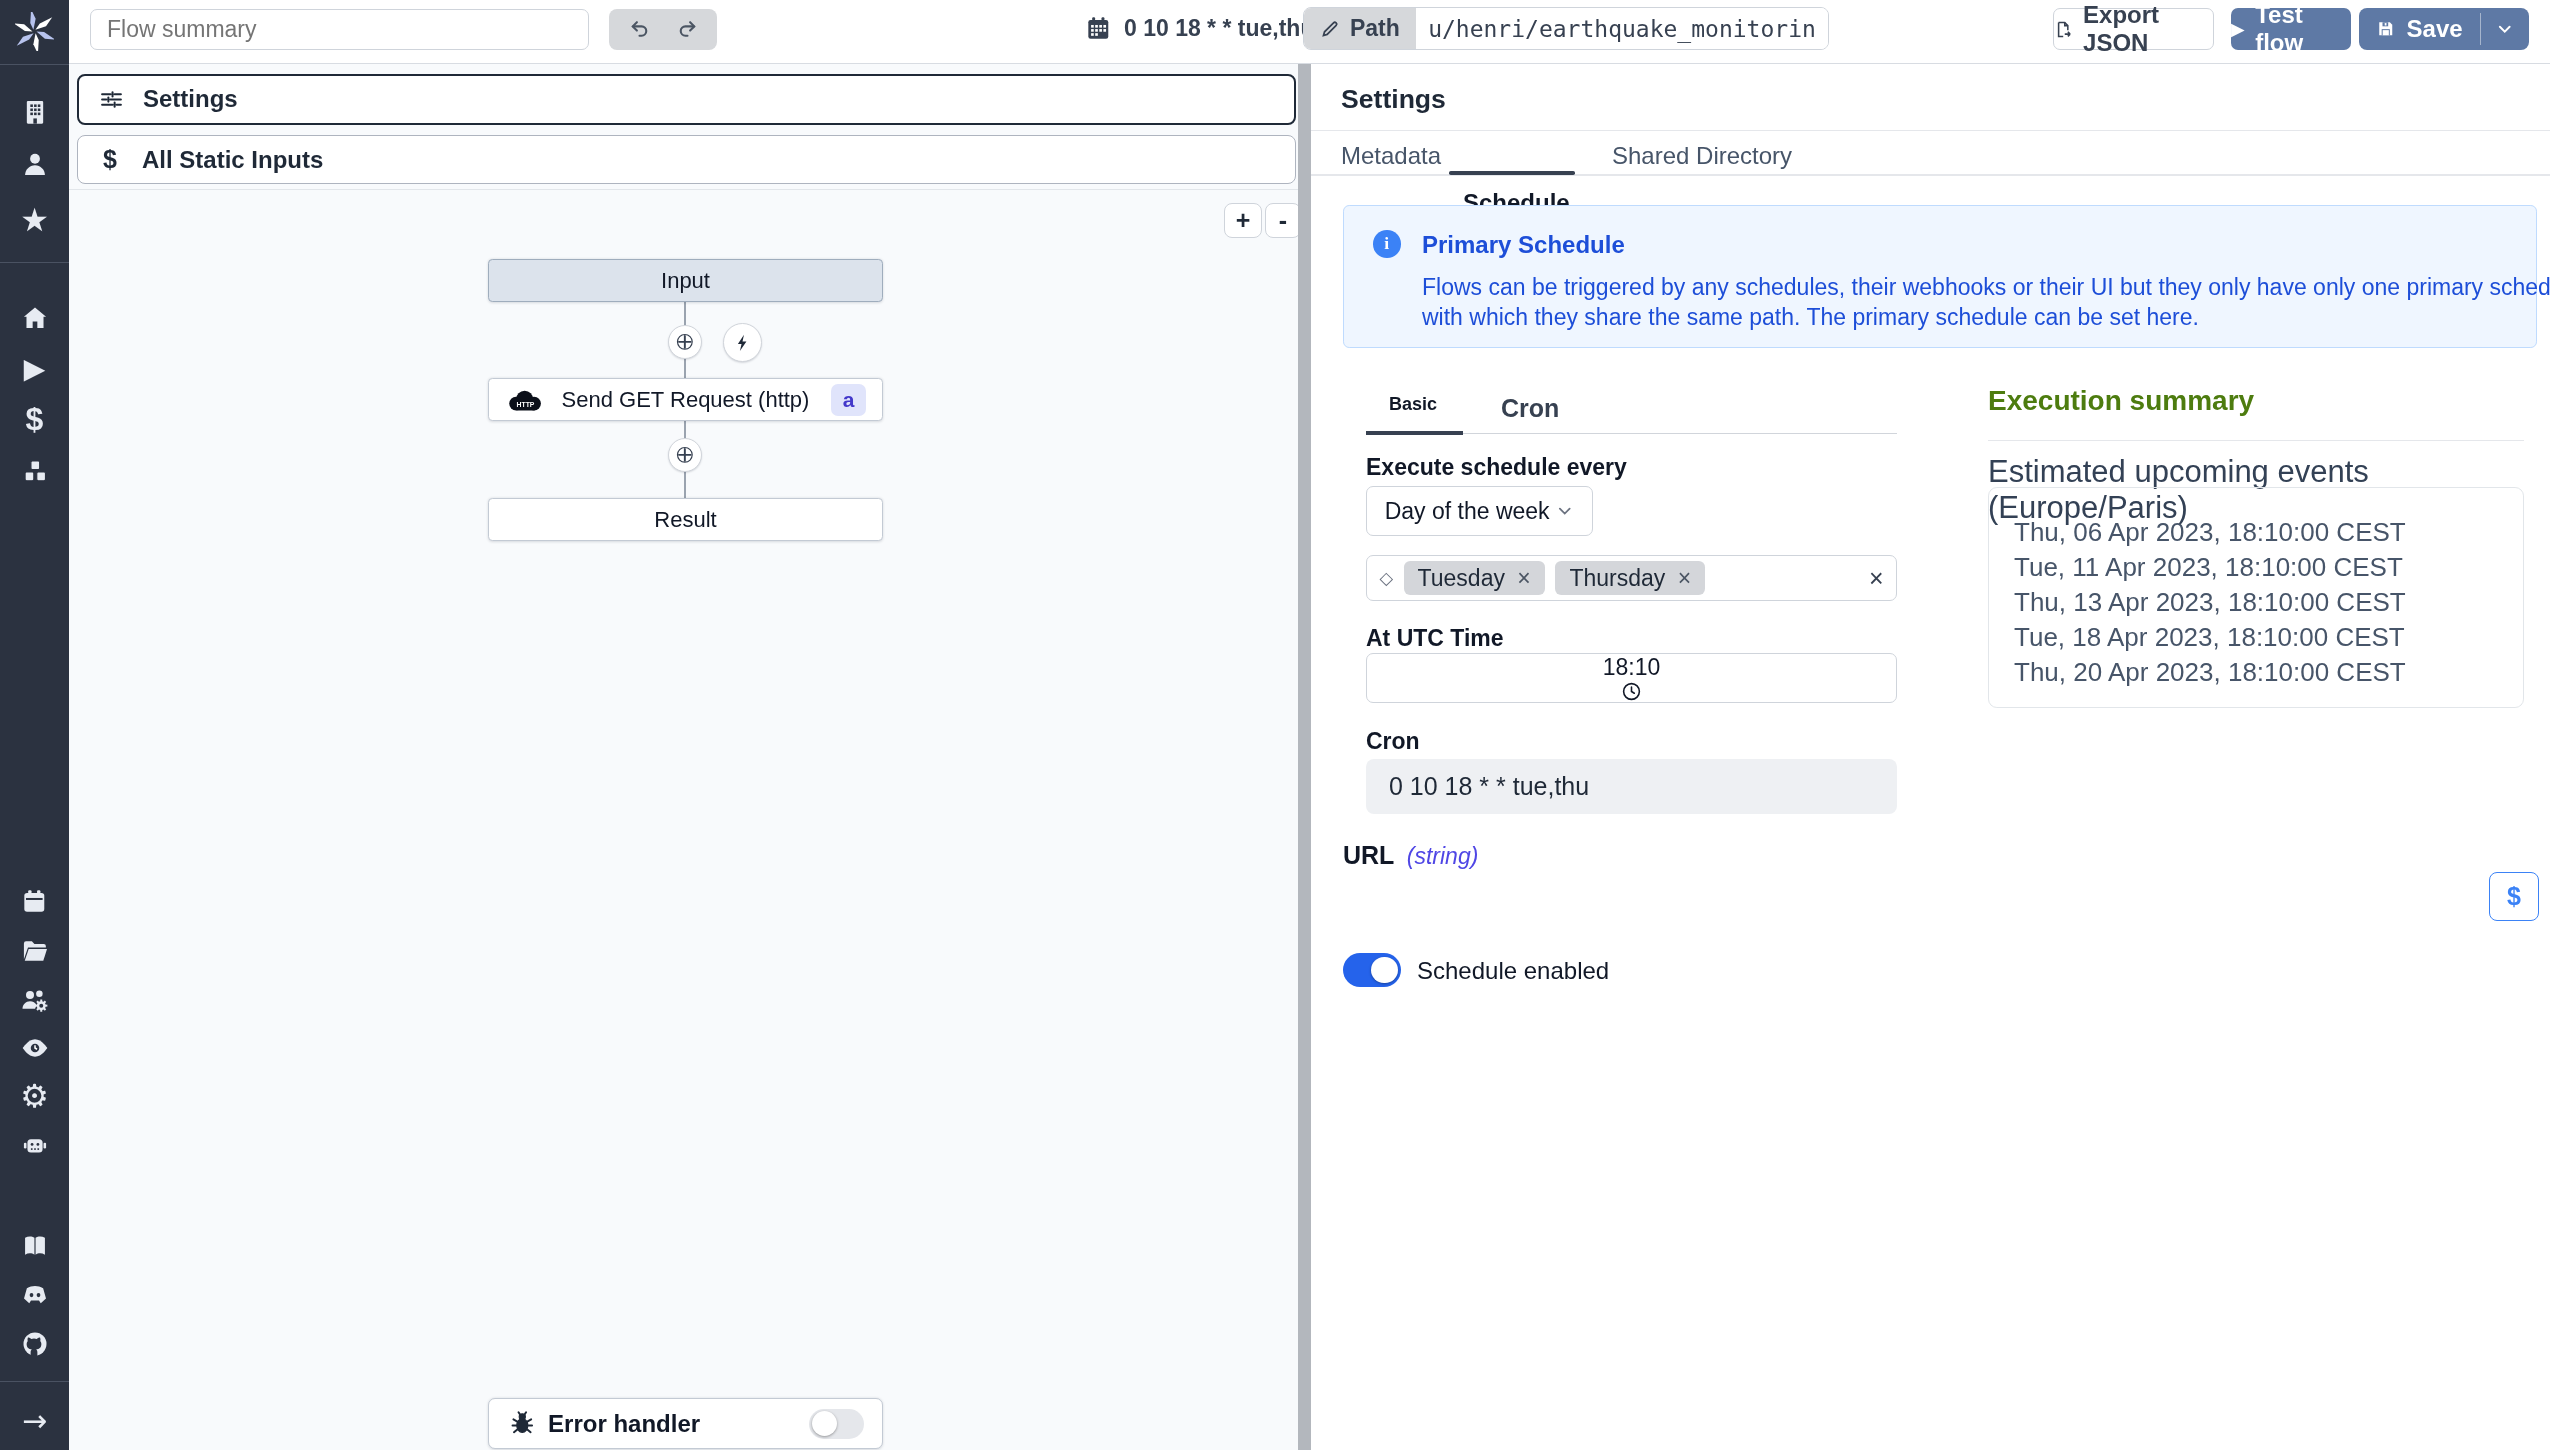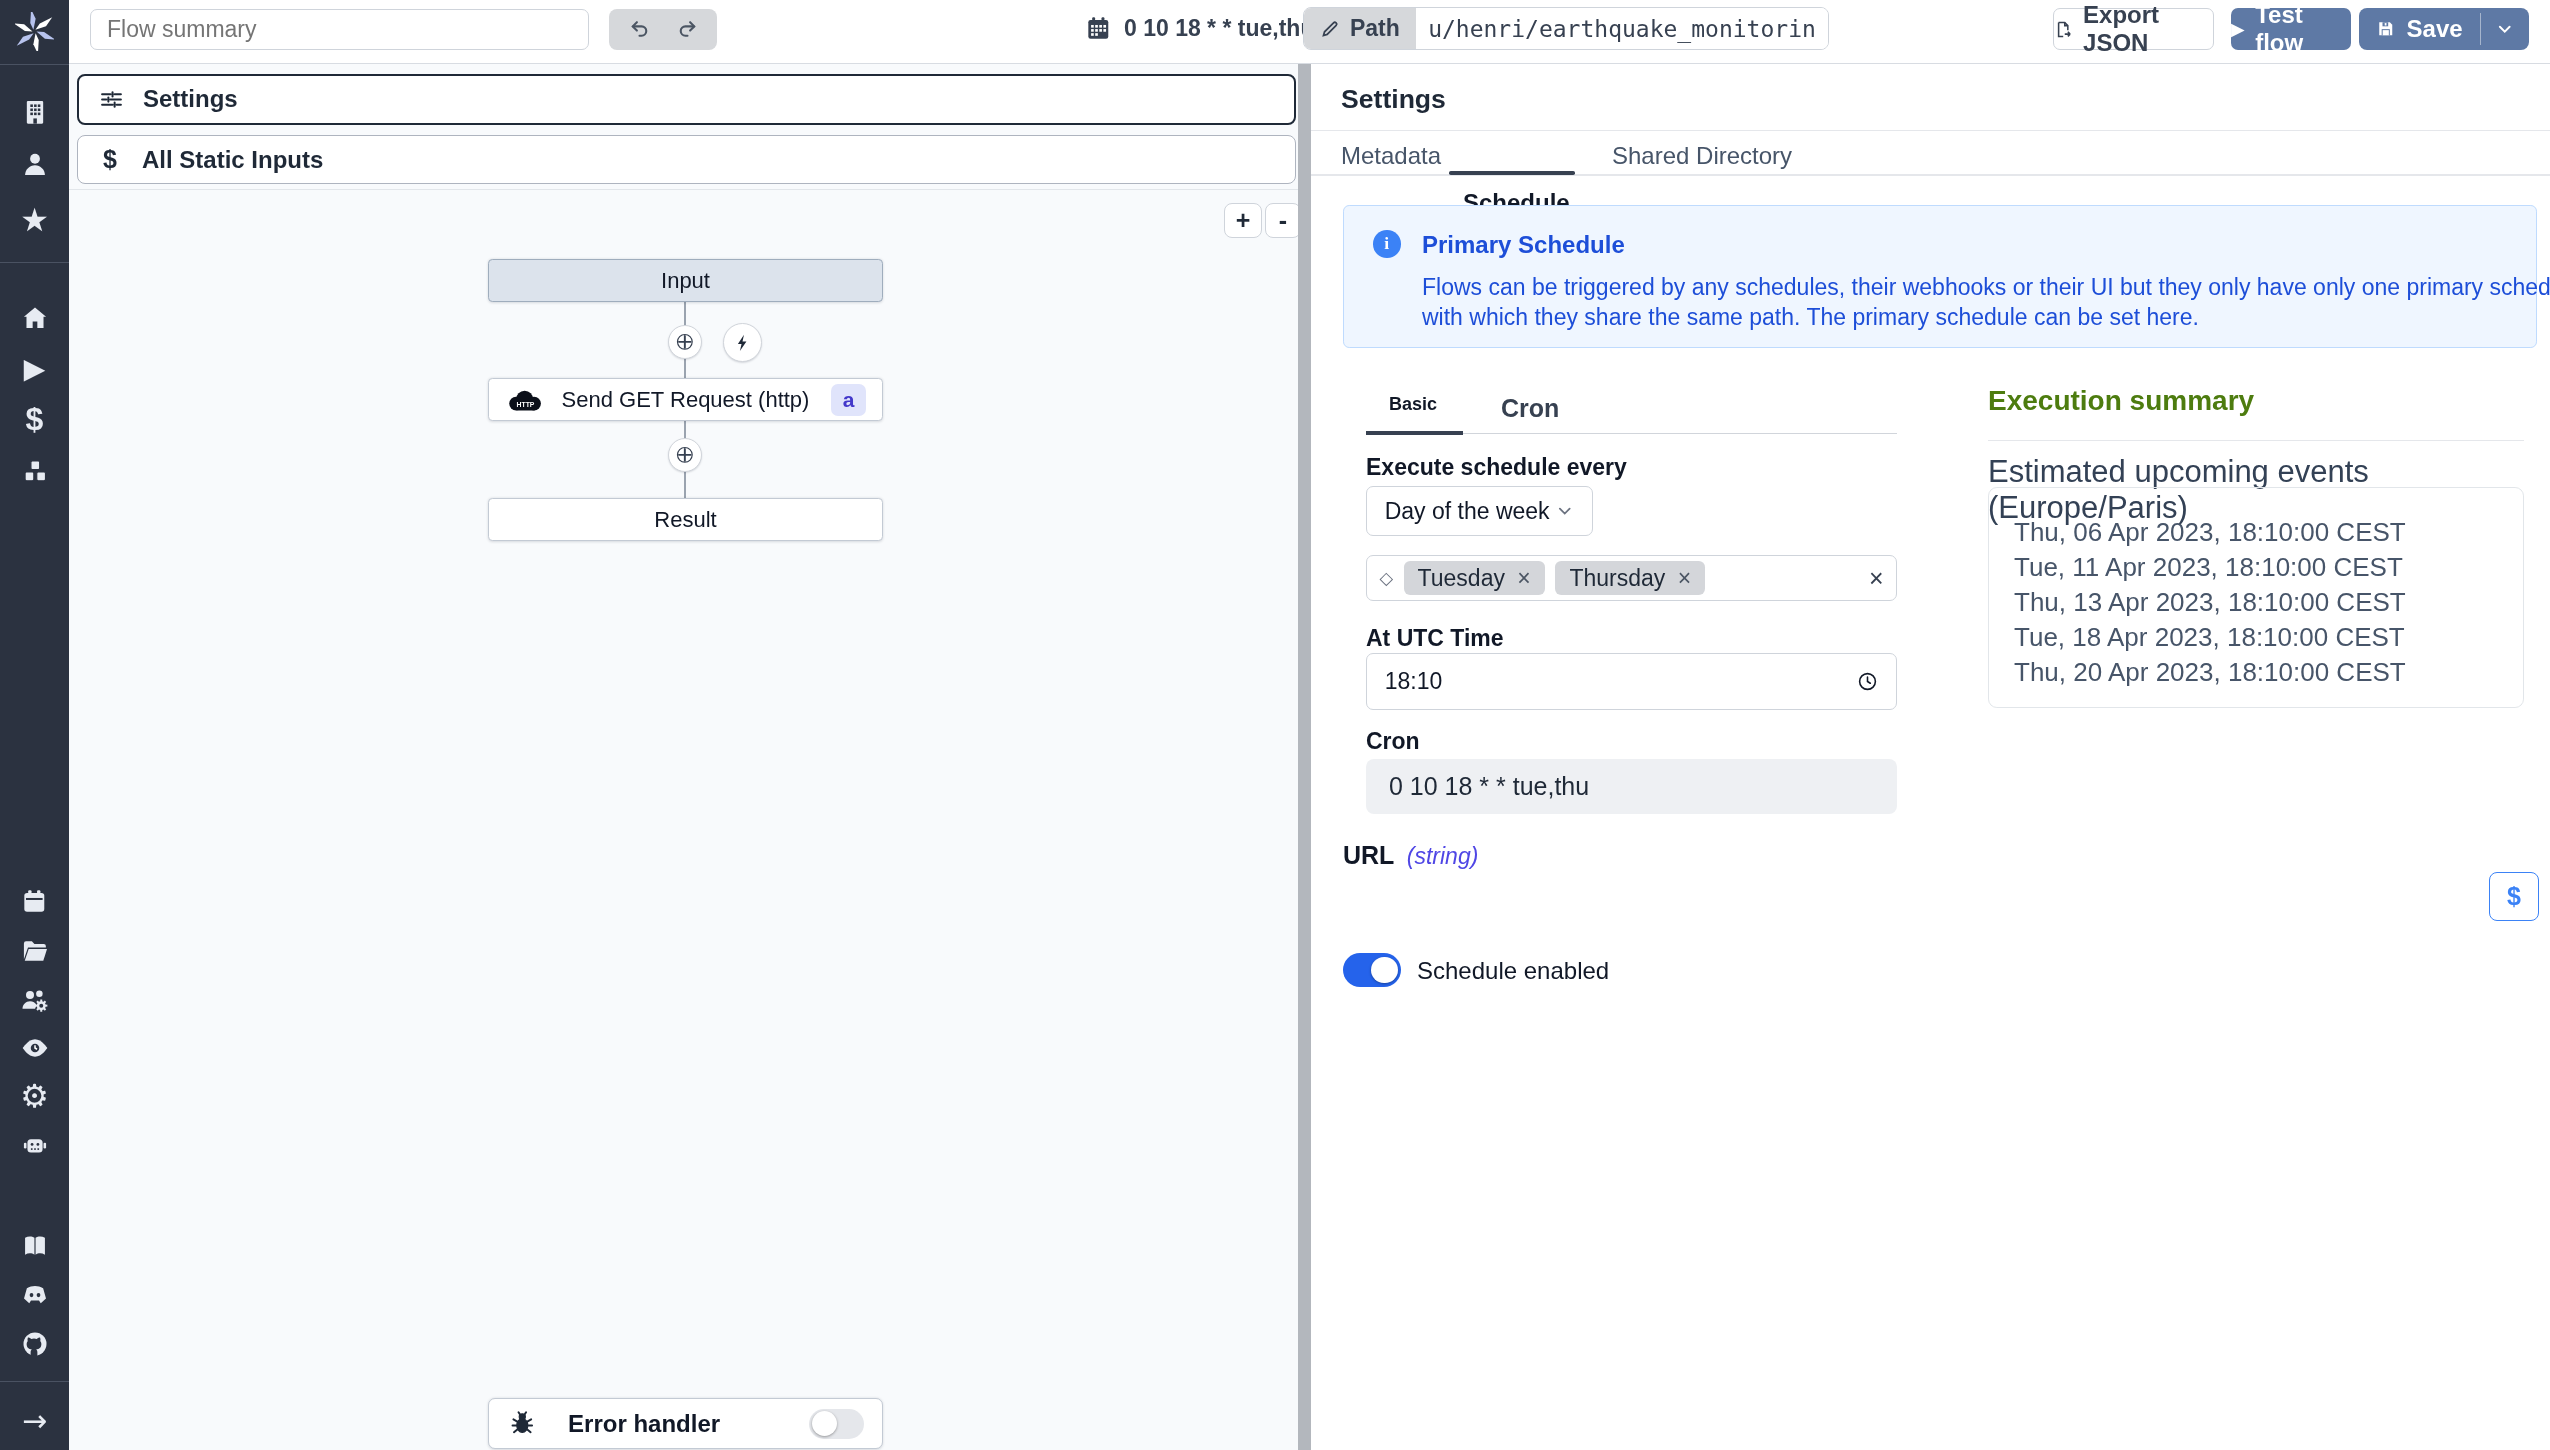--- a/index.html
+++ b/index.html
@@ -319,21 +319,21 @@
     <svg width="17.7" height="17.7" viewBox="0 0 24 24" fill="none" stroke="#374151" stroke-width="2.6" stroke-linecap="round">
         <path d="M12 4v16M4 12h16"></path>
         <circle cx="12" cy="12" r="10" stroke-width="1.6"></circle>
       </svg>
   </div>
 
   <div class="node" style="top:434px;">
     <span>Result</span>
   </div>
 
-  <div class="node" style="top:1334px;height:51px;border-radius:7px;justify-content:flex-start;padding-left:19.5px;gap:33px;">
+  <div class="node" style="top:1334px;height:51px;border-radius:7px;justify-content:flex-start;padding-left:19.5px;gap:13px;">
     <svg width="26.6" height="26.6" viewBox="0 0 24 24" fill="#1f2937" stroke="#1f2937">
         <ellipse cx="12" cy="14" rx="5" ry="6.2"></ellipse>
         <circle cx="12" cy="6.2" r="2.8"></circle>
         <g fill="none" stroke-width="1.8" stroke-linecap="round">
           <path d="M7.5 10.5 4 8.5M7 14H3.2M7.5 17.5 4.5 20M16.5 10.5 20 8.5M17 14h3.8M16.5 17.5 19.5 20M9.8 3.8 8.6 2M14.2 3.8 15.4 2"></path>
         </g>
       </svg>
     <span style="font-weight:700;font-size:24px;">Error handler</span>
     <div class="toggle" style="position:absolute;right:17.7px;width:55px;height:30px;background:#e5e7eb;">
       <div class="knob" style="left:2.7px;width:25px;height:25px;"></div>
@@ -385,21 +385,21 @@
     </span>
     <span class="chip">
       <span>Thursday</span>
       <span style="color:#4b5563;font-size:23px;">×</span>
     </span>
     <span style="margin-left:auto;color:#374151;font-size:25px;cursor:pointer;">×</span>
   </div>
 
   <div class="lbl abs" style="left:55px;top:561px;">At UTC Time</div>
 
-  <div class="field abs" style="left:55px;top:589px;width:531px;height:57px;padding:0 17.7px;justify-content:space-between;">
+  <div class="field abs" style="left:55px;top:589px;width:531px;height:50px;padding:0 17.7px;justify-content:space-between;flex-direction:column;">
     <span>18:10</span>
     <svg width="21" height="21" viewBox="0 0 24 24" fill="none" stroke="#111827" stroke-width="1.8">
         <circle cx="12" cy="12" r="9"></circle>
         <path d="M12 7v5l3.2 2" stroke-linecap="round"></path>
       </svg>
   </div>
 
   <div class="lbl abs" style="left:55px;top:664px;">Cron</div>
 
   <div class="abs" style="left:55px;top:695px;width:531px;height:55px;background:#eef0f3;border-radius:8px;display:flex;align-items:center;padding:0 23px;font-size:25px;color:#1f2937;">

